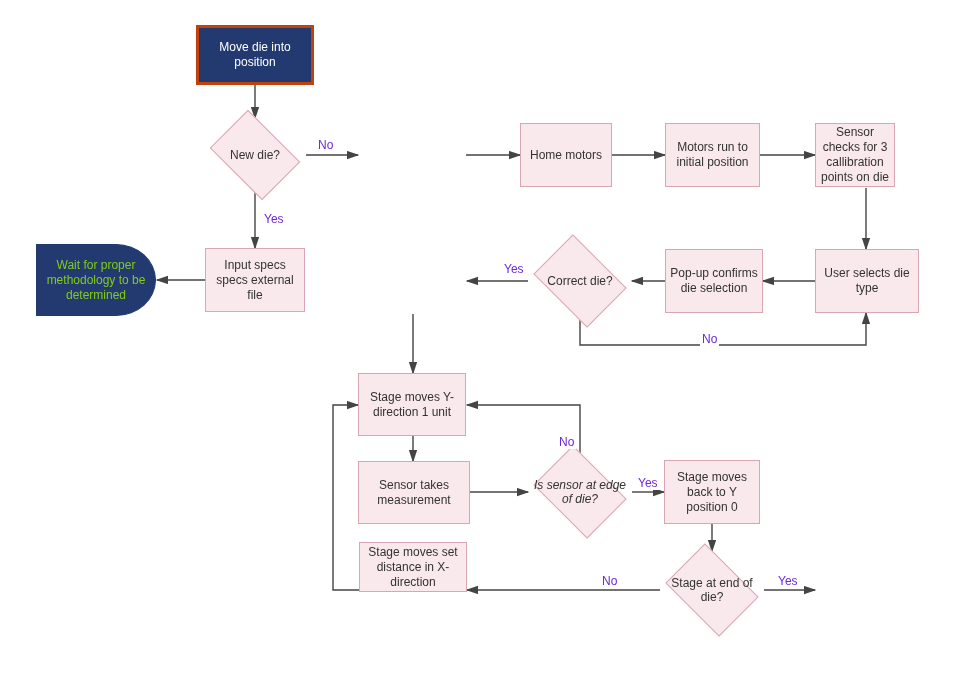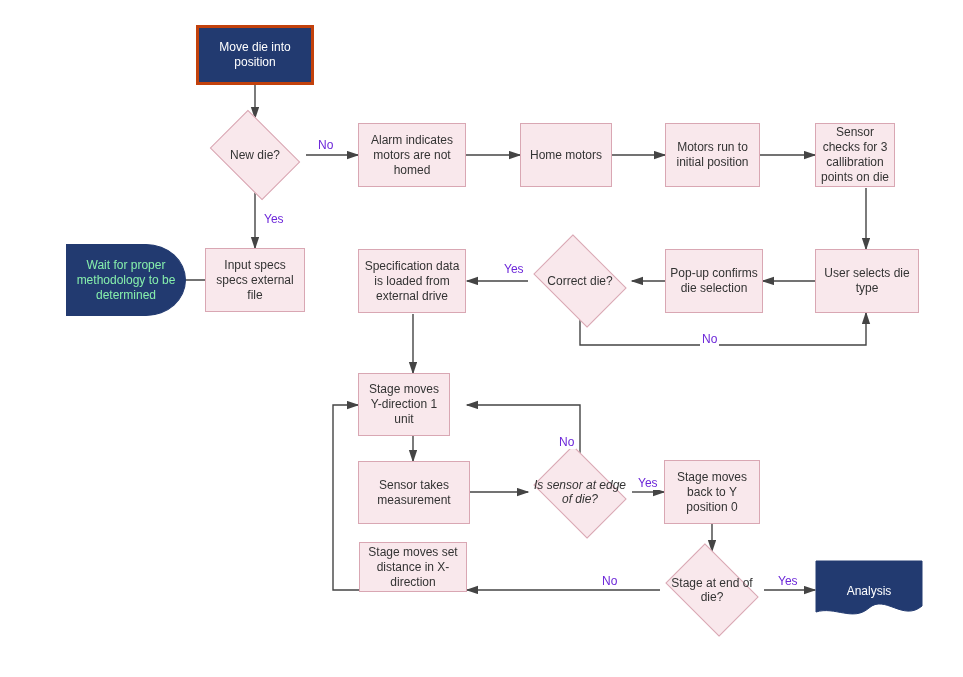--- a/index.html
+++ b/index.html
@@ -50,24 +50,23 @@
     padding: 4px;
     pointer-events: none;
   }
   .start {
     background: #223a70;
     color: #fff;
     border: 3px solid #c2410c;
   }
   .terminator-left {
     background: #223a70;
-    color: #86efac;
+    color: #84cc16;
     border: 1px solid #223a70;
     border-radius: 0 40px 40px 0 / 0 50% 50% 0;
-    margin-left: 30px;
   }
   .edge-label {
     position: absolute;
     font-size: 12px;
     color: #6d28d9;
     background: #fff;
     padding: 0 2px;
   }
   svg.arrows {
     position: absolute;
@@ -150,23 +149,20 @@
     <span>Move die into position</span>
   </div>
 
   <div class="decision-wrap" style="left:204px; top:118px; width:102px; height:74px;">
     <div class="decision" style="width:72px; height:52px; transform: translate(-50%,-50%) rotate(45deg);"></div>
     <div class="decision-label">
         <span>New die?</span>
       </div>
   </div>
 
-  <div class="node process" style="left:358px; top:123px; width:108px; height:64px;">
-    <span>Alarm indicates motors are not homed</span>
-  </div>
 
   <div class="node process" style="left:520px; top:123px; width:92px; height:64px;">
     <span>Home motors</span>
   </div>
 
   <div class="node process" style="left:665px; top:123px; width:95px; height:64px;">
     <span>Motors run to initial position</span>
   </div>
 
   <div class="node process" style="left:815px; top:123px; width:80px; height:64px;">
@@ -181,33 +177,30 @@
     <span>Pop-up confirms die selection</span>
   </div>
 
   <div class="decision-wrap" style="left:528px; top:242px; width:104px; height:78px;">
     <div class="decision" style="width:74px; height:54px; transform: translate(-50%,-50%) rotate(45deg);"></div>
     <div class="decision-label">
         <span>Correct die?</span>
       </div>
   </div>
 
-  <div class="node process" style="left:358px; top:249px; width:108px; height:64px;">
-    <span>Specification data is loaded from external drive</span>
-  </div>
 
   <div class="node process" style="left:205px; top:248px; width:100px; height:64px;">
     <span>Input specs specs external file</span>
   </div>
 
   <div class="node terminator-left" style="left:36px; top:244px; width:120px; height:72px;">
     <span>Wait for proper methodology to be determined</span>
   </div>
 
-  <div class="node process" style="left:358px; top:373px; width:92px; height:63px;">
+  <div class="node process" style="left:358px; top:373px; width:108px; height:63px;">
     <span>Stage moves Y-direction 1 unit</span>
   </div>
 
   <div class="node process" style="left:358px; top:461px; width:112px; height:63px;">
     <span>Sensor takes measurement</span>
   </div>
 
   <div class="decision-wrap" style="left:528px; top:453px; width:104px; height:78px;font-style:italic;">
     <div class="decision" style="width:74px; height:54px; transform: translate(-50%,-50%) rotate(45deg);"></div>
     <div class="decision-label">
@@ -223,28 +216,20 @@
     <div class="decision" style="width:74px; height:54px; transform: translate(-50%,-50%) rotate(45deg);"></div>
     <div class="decision-label">
         <span>Stage at end of die?</span>
       </div>
   </div>
 
   <div class="node process" style="left:359px; top:530px; width:108px; height:50px;margin-top:12px;">
     <span>Stage moves set distance in X-direction</span>
   </div>
 
-  <div class="analysis" style="left:815px; top:560px; width:108px; height:62px;">
-    <svg width="108" height="62">
-      <path d="M1,1 L107,1 L107,46 C88,62 70,34 54,48 C38,62 20,46 1,52 Z" fill="#223a70" stroke="#223a70"></path>
-    </svg>
-    <div class="analysis-label">
-        <span>Analysis</span>
-      </div>
-  </div>
 
   <div class="edge-label" style="left:316px; top:138px;">No</div>
   <div class="edge-label" style="left:262px; top:212px;">Yes</div>
   <div class="edge-label" style="left:502px; top:262px;">Yes</div>
   <div class="edge-label" style="left:700px; top:332px;">No</div>
   <div class="edge-label" style="left:557px; top:435px;">No</div>
   <div class="edge-label" style="left:636px; top:476px;">Yes</div>
   <div class="edge-label" style="left:600px; top:574px;">No</div>
   <div class="edge-label" style="left:776px; top:574px;">Yes</div>
 

